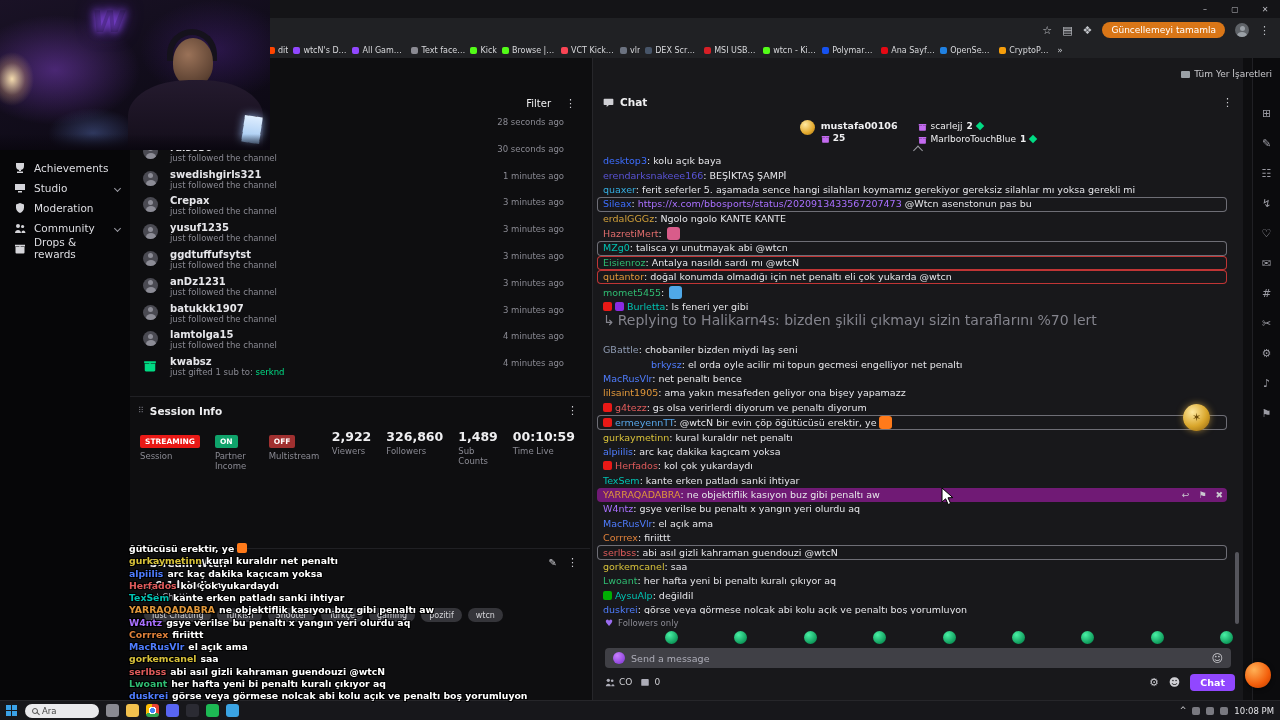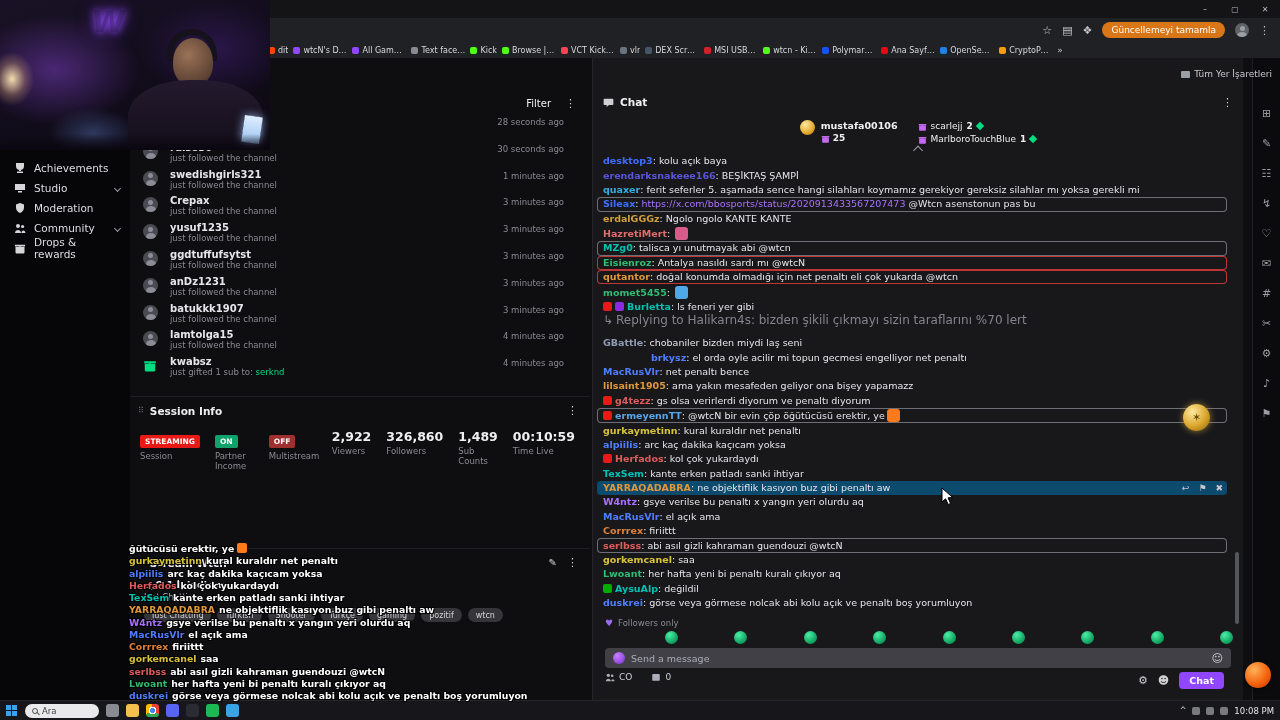--- a/index.html
+++ b/index.html
@@ -74,41 +74,41 @@
 .lb-name{font-size:9.5px;font-weight:700;color:#efeff1;display:block}
 .lb-sub{display:flex;align-items:center;gap:3px;font-size:9px;font-weight:700;color:#efeff1;margin-top:2px}
 .lb-gift{width:9px;height:9px;fill:#c36af0}
 .lb-others{display:flex;flex-direction:column;gap:3px;padding-top:1px}
 .lb-row{display:flex;align-items:center;gap:4px;font-size:9px;color:#efeff1}
 .lb-row b{font-weight:700}
 .gem{width:6px;height:6px;background:#00db84;transform:rotate(45deg)}
 .lb-collapse{position:absolute;top:89px;left:50%;width:7px;height:7px;border-left:1.6px solid #9b9ba3;border-top:1.6px solid #9b9ba3;transform:translateX(-50%) rotate(45deg)}
 .msgs{position:absolute;top:96px;left:4px;right:16px;height:460px;overflow:hidden;font-size:9.5px;line-height:12px}
 .msg{position:relative;padding:1.2px 6px;border-radius:4px}
-.uname{font-weight:700}
+.uname{font-weight:400}
 .colon,.mtext{color:#e6e6ea}
 .mlink{color:#a970ff;text-decoration:none}
 .badge{display:inline-block;width:9px;height:9px;border-radius:2px;margin-right:3px;vertical-align:-1px}
 .emote{display:inline-block;width:13px;height:13px;border-radius:3px;vertical-align:-3px;margin-left:2px}
-.reply{display:block;color:#84848d;font-size:12px;line-height:10px;margin-bottom:12px}
+.reply{display:block;color:#84848d;font-size:14px;line-height:10px;margin-bottom:19px}
 .reply-arrow{margin-right:3px}
 .box-gray{box-shadow:inset 0 0 0 1px #6e6e76}
 .box-red{box-shadow:inset 0 0 0 1px #c03535}
-.hoverrow{background:#0c4a6e}
+.hoverrow{background:#701a75}
 .actions{position:absolute;right:4px;top:1px;display:flex;gap:9px;color:#c9c9cf;font-size:9px}
 .fo{position:absolute;top:560px;left:12px;display:flex;gap:5px;align-items:center;font-size:8.5px;color:#8a8a93}
 .fo-heart{color:#9b6cf0;font-size:9px}
 .emrow{position:absolute;top:573px;left:72px;right:10px;display:flex;justify-content:space-between}
 .gemote{width:13px;height:13px;border-radius:50%;background:radial-gradient(circle at 35% 30%,#49f0a5,#0f9c5c 70%,#086b3e)}
 .chat-input{position:absolute;top:590px;left:12px;right:12px;height:20px;background:#404046;border-radius:4px;display:flex;align-items:center;padding:0 8px;gap:6px}
 .input-emote-l{width:12px;height:12px;border-radius:50%;background:radial-gradient(circle at 35% 30%,#c980ff,#7a2fd0);flex:none}
 .input-field{flex:1;background:transparent;border:none;outline:none;font-size:9.5px;color:#efeff1;font-family:inherit}
 .input-field::placeholder{color:#adadb8}
 .input-smile{color:#cfcfd4;font-size:11px}
-.chat-foot{position:absolute;top:614px;left:12px;right:19px;height:20px;display:flex;align-items:flex-start;gap:19px}
+.chat-foot{position:absolute;top:614px;left:12px;right:8px;height:20px;display:flex;align-items:center;gap:8px}
 .foot-stat{display:flex;align-items:center;gap:4px;font-size:9px;color:#cfcfd4}
 .foot-stat svg{width:10px;height:10px;fill:#adadb8}
 .foot-right{margin-left:auto;display:flex;align-items:center;gap:10px}
 .foot-ic{color:#cfcfd4;font-size:11px}
 .chat-btn{background:#9147ff;color:#fff;font-size:9.5px;font-weight:700;padding:3px 10px;border-radius:4px;border:none;font-family:inherit}
 .chat-scroll{position:absolute;right:4px;top:494px;width:4px;height:72px;background:#55555c;border-radius:2px}
 
 .rail{position:absolute;right:0;top:58px;width:28px;bottom:20px;background:#0b0b0d;border-left:1px solid #202024}
 .rail-icons{position:absolute;top:40px;left:0;right:0}
 .rail-ico{height:30px;display:flex;align-items:center;justify-content:center;color:#9b9ba3;font-size:11px}
@@ -805,25 +805,25 @@
 
       <div class="ol-line">
         <span class="ol-user" style="color: rgb(224, 151, 58);">YARRAQADABRA</span><span class="ol-text">ne objektiflik kasıyon buz gibi penaltı aw</span>
       </div>
 
       <div class="ol-line">
         <span class="ol-user" style="color: rgb(169, 112, 255);">W4ntz</span><span class="ol-text">gsye verilse bu penaltı x yangın yeri olurdu aq</span>
       </div>
 
       <div class="ol-line">
+        <span class="ol-user" style="color: rgb(224, 129, 58);">Corrrex</span><span class="ol-text">firiittt</span>
+      </div>
+
+      <div class="ol-line">
         <span class="ol-user" style="color: rgb(79, 125, 255);">MacRusVlr</span><span class="ol-text">el açık ama</span>
-      </div>
-
-      <div class="ol-line">
-        <span class="ol-user" style="color: rgb(224, 129, 58);">Corrrex</span><span class="ol-text">firiittt</span>
       </div>
 
       <div class="ol-line">
         <span class="ol-user" style="color: rgb(216, 194, 58);">gorkemcanel</span><span class="ol-text">saa</span>
       </div>
 
       <div class="ol-line">
         <span class="ol-user" style="color: rgb(224, 91, 91);">serlbss</span><span class="ol-text">abi asıl gizli kahraman guendouzi @wtcN</span>
       </div>
 

